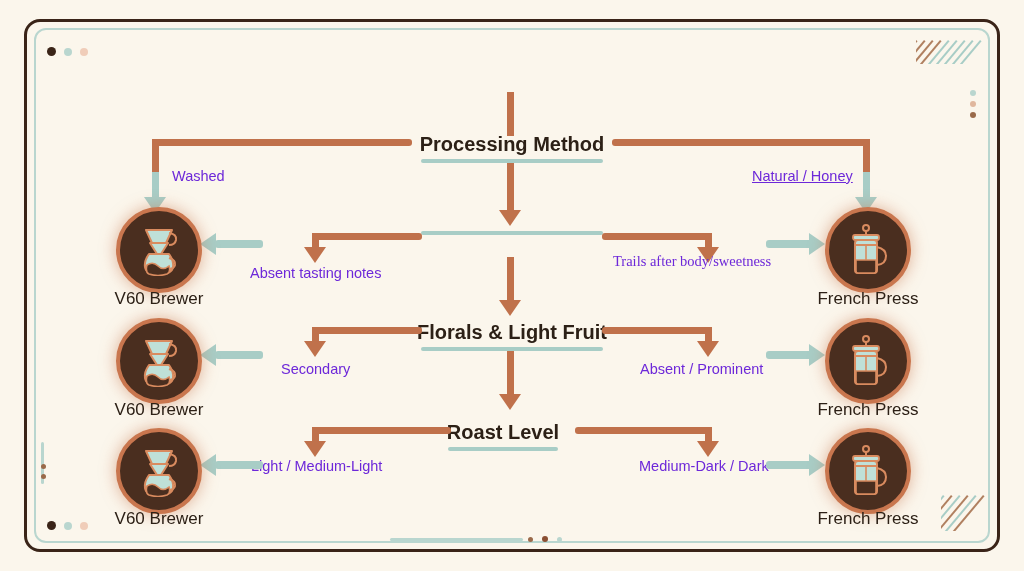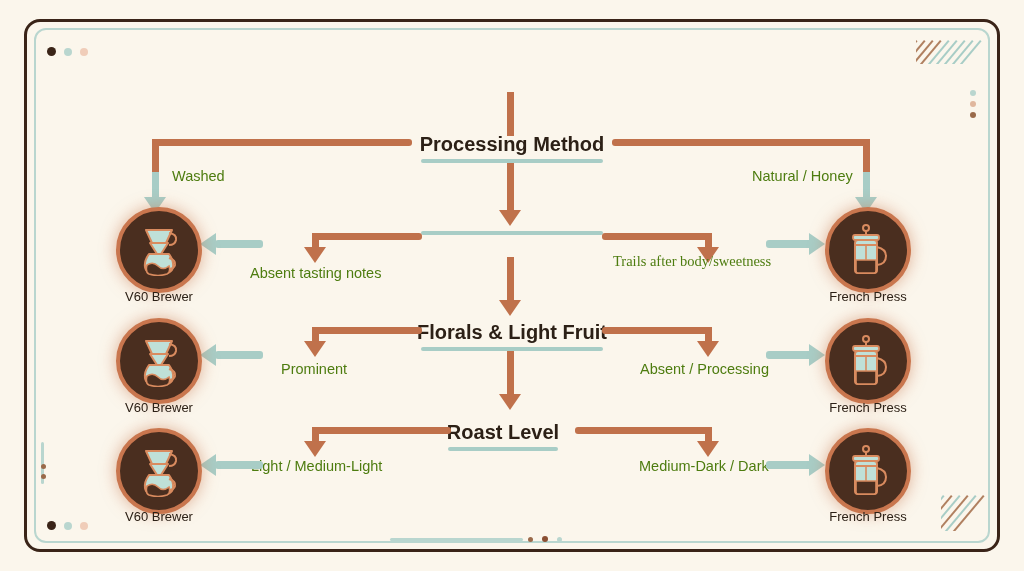--- a/index.html
+++ b/index.html
@@ -58,32 +58,32 @@
 
   
   .node{position:absolute;text-align:center;}
   .node .lbl{
     font-size:20px;font-weight:bold;color:#2c2016;white-space:nowrap;
     line-height:22px;
   }
   .node .ul{height:4px;background:#a8cdc6;border-radius:2px;margin:4px auto 0;}
 
   .branch-label{
-    position:absolute;font-size:14.5px;color:#4d7c0f;white-space:nowrap;
+    position:absolute;font-size:14.5px;color:#6d28d9;white-space:nowrap;
     font-weight:normal;
   }
 
   
   .badge{position:absolute;width:86px;height:86px;border-radius:50%;
     background:#4a2e1f;border:4px solid #c9764e;box-sizing:border-box;
     box-shadow:0 0 16px rgba(201,118,78,.55);
     display:flex;align-items:center;justify-content:center;}
   .badge svg{display:block;}
   .badge-cap{position:absolute;width:160px;text-align:center;
-    font-size:13px;color:#2c2016;}
+    font-size:17px;color:#2c2016;}
 </style>
 </head>
 <body>
 
 <div id="stage">
 
   <div class="frame-outer"></div>
   <div class="frame-inner"></div>
 
   <div>
@@ -144,21 +144,21 @@
   <div class="bar r" style="left:152px;top:139px;width:260px;height:7px;"></div>
   <div class="bar" style="left:152px;top:139px;width:7px;height:36px;"></div>
   <div class="bar" style="left:152px;top:172px;width:7px;height:28px;background:#a8cdc6;"></div>
   <div class="tri-down teal" style="left:144px;top:197px;"></div>
   <div class="branch-label" style="left:172px;top:168px;">Washed</div>
 
   <div class="bar r" style="left:612px;top:139px;width:258px;height:7px;"></div>
   <div class="bar" style="left:863px;top:139px;width:7px;height:36px;"></div>
   <div class="bar" style="left:863px;top:172px;width:7px;height:28px;background:#a8cdc6;"></div>
   <div class="tri-down teal" style="left:855px;top:197px;"></div>
-  <div class="branch-label" style="left:752px;top:168px;">Natural / Honey</div>
+  <div class="branch-label" style="left:752px;top:168px;text-decoration:underline;">Natural / Honey</div>
 
   <div class="bar" style="left:507px;top:163px;width:7px;height:50px;"></div>
   <div class="tri-down" style="left:499px;top:210px;"></div>
 
   <div class="node" style="left:352px;top:227px;width:320px;">
     <div class="ul" style="width:182px;"></div>
   </div>
   <div class="bar r" style="left:312px;top:233px;width:110px;height:7px;"></div>
   <div class="bar" style="left:312px;top:233px;width:7px;height:17px;"></div>
   <div class="tri-down" style="left:304px;top:247px;"></div>
@@ -175,25 +175,25 @@
   <div class="bar" style="left:766px;top:240px;width:48px;height:8px;background:#a8cdc6;border-radius:3px;"></div>
   <div class="tri-right" style="left:809px;top:233px;"></div>
 
   <div class="node" style="left:352px;top:321px;width:320px;">
     <div class="lbl">Florals &amp; Light Fruit</div>
     <div class="ul" style="width:182px;"></div>
   </div>
   <div class="bar r" style="left:312px;top:327px;width:110px;height:7px;"></div>
   <div class="bar" style="left:312px;top:327px;width:7px;height:17px;"></div>
   <div class="tri-down" style="left:304px;top:341px;"></div>
-  <div class="branch-label" style="left:281px;top:361px;">Prominent</div>
+  <div class="branch-label" style="left:281px;top:361px;">Secondary</div>
   <div class="bar r" style="left:602px;top:327px;width:110px;height:7px;"></div>
   <div class="bar" style="left:705px;top:327px;width:7px;height:17px;"></div>
   <div class="tri-down" style="left:697px;top:341px;"></div>
-  <div class="branch-label" style="left:640px;top:361px;">Absent / Processing</div>
+  <div class="branch-label" style="left:640px;top:361px;">Absent / Prominent</div>
   <div class="bar" style="left:507px;top:351px;width:7px;height:46px;"></div>
   <div class="tri-down" style="left:499px;top:394px;"></div>
   <div class="bar" style="left:215px;top:351px;width:48px;height:8px;background:#a8cdc6;border-radius:3px;"></div>
   <div class="tri-left" style="left:200px;top:344px;"></div>
   <div class="bar" style="left:766px;top:351px;width:48px;height:8px;background:#a8cdc6;border-radius:3px;"></div>
   <div class="tri-right" style="left:809px;top:344px;"></div>
 
   <div class="node" style="left:343px;top:421px;width:320px;">
     <div class="lbl">Roast Level</div>
     <div class="ul" style="width:110px;"></div>

